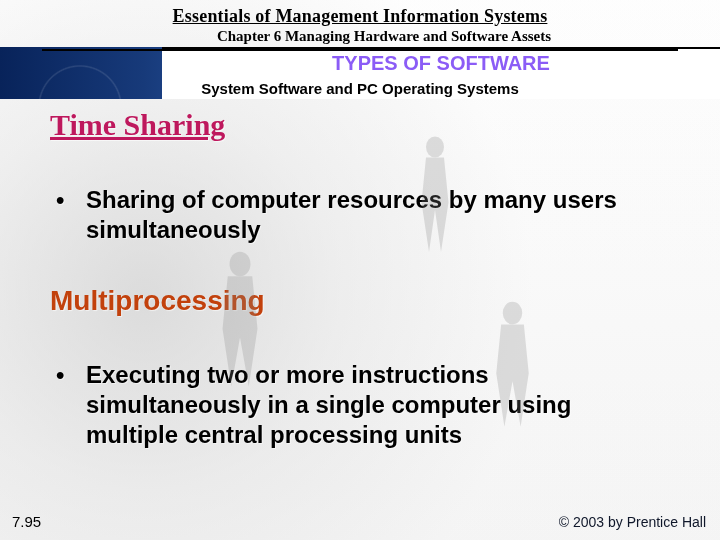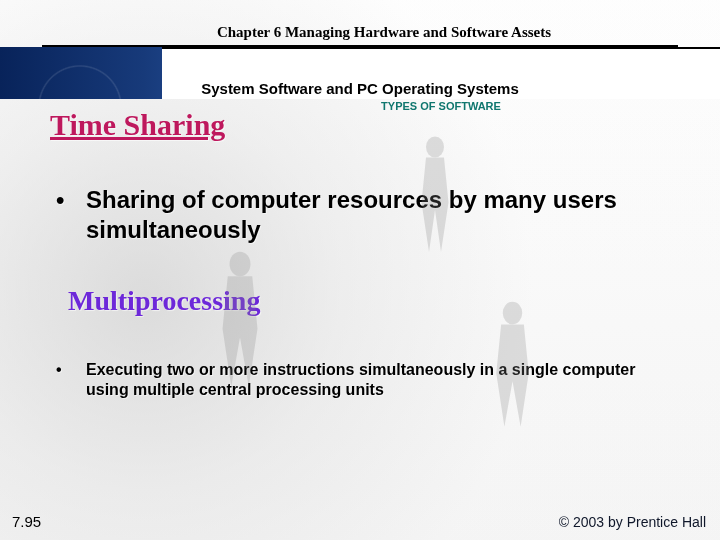--- a/index.html
+++ b/index.html
@@ -34,21 +34,21 @@
     font-size: 18px;
     color: #000;
     text-decoration: underline;
     letter-spacing: 0.2px;
   }
   .chapter-title {
     font-family: "Times New Roman", Times, serif;
     font-weight: bold;
     font-size: 15px;
     color: #000;
-    margin-top: 18px;
+    margin-top: 1px;
     padding-left: 48px;
   }
   .divider {
     position: relative;
     z-index: 2;
     height: 2px;
     background: #000;
     margin: 4px 42px 0 42px;
   }
   .blue-band {
@@ -75,23 +75,22 @@
     border-top: 2px solid #000;
   }
   .section-title {
     position: absolute;
     top: 52px;
     left: 162px;
     right: 0;
     z-index: 3;
     text-align: center;
     font-weight: bold;
-    font-size: 11px;
-    color: #0f766e;
-    margin-top: 48px;
+    font-size: 20px;
+    color: #8b5cf6;
   }
   .section-subtitle {
     position: absolute;
     top: 80px;
     left: 0;
     right: 0;
     z-index: 3;
     text-align: center;
     font-weight: bold;
     font-size: 15px;
@@ -124,33 +123,33 @@
     position: absolute;
     left: -2px;
   }
   .bullet-1 .txt, .bullet-2 .txt {
     display: block;
     margin-left: 28px;
   }
   .heading-2 {
     position: absolute;
     top: 285px;
-    left: 68px;
-    font-family: Liberation Serif, serif;
+    left: 50px;
+    font-family: Liberation Sans, sans-serif;
     font-size: 28px;
     font-weight: bold;
-    color: #6d28d9;
+    color: #c2410c;
     text-shadow: 1px 1px 1px rgba(255,255,255,0.6);
   }
   .bullet-2 {
     position: absolute;
     top: 360px;
     left: 58px;
     right: 50px;
-    font-size: 16px;
+    font-size: 24px;
     font-weight: bold;
     color: #000;
     line-height: 1.25;
     text-shadow: 1px 1px 0 rgba(255,255,255,0.5);
   }
   .page-number {
     position: absolute;
     bottom: 10px;
     left: 12px;
     font-size: 15px;
@@ -181,20 +180,21 @@
 </svg>
 <svg class="figure" style="top:300px;left:480px;width:65px;height:130px;" viewBox="0 0 40 80">
   <ellipse cx="20" cy="8" rx="6" ry="7" fill="#888"></ellipse>
   <path d="M13 15 L27 15 L30 45 L25 78 L20 50 L15 78 L10 45 Z" fill="#888"></path>
 </svg>
 
 <div class="blue-band"></div>
 <div class="white-band"></div>
 
 <div class="header">
+  <div class="book-title">Essentials of Management Information Systems</div>
   <div class="chapter-title">Chapter 6 Managing Hardware and Software Assets</div>
 </div>
 <div class="divider"></div>
 
 <div class="section-title">TYPES OF SOFTWARE</div>
 <div class="section-subtitle">System Software and PC Operating Systems</div>
 
 <div class="heading-1">Time Sharing</div>
 
 <div class="bullet-1">

